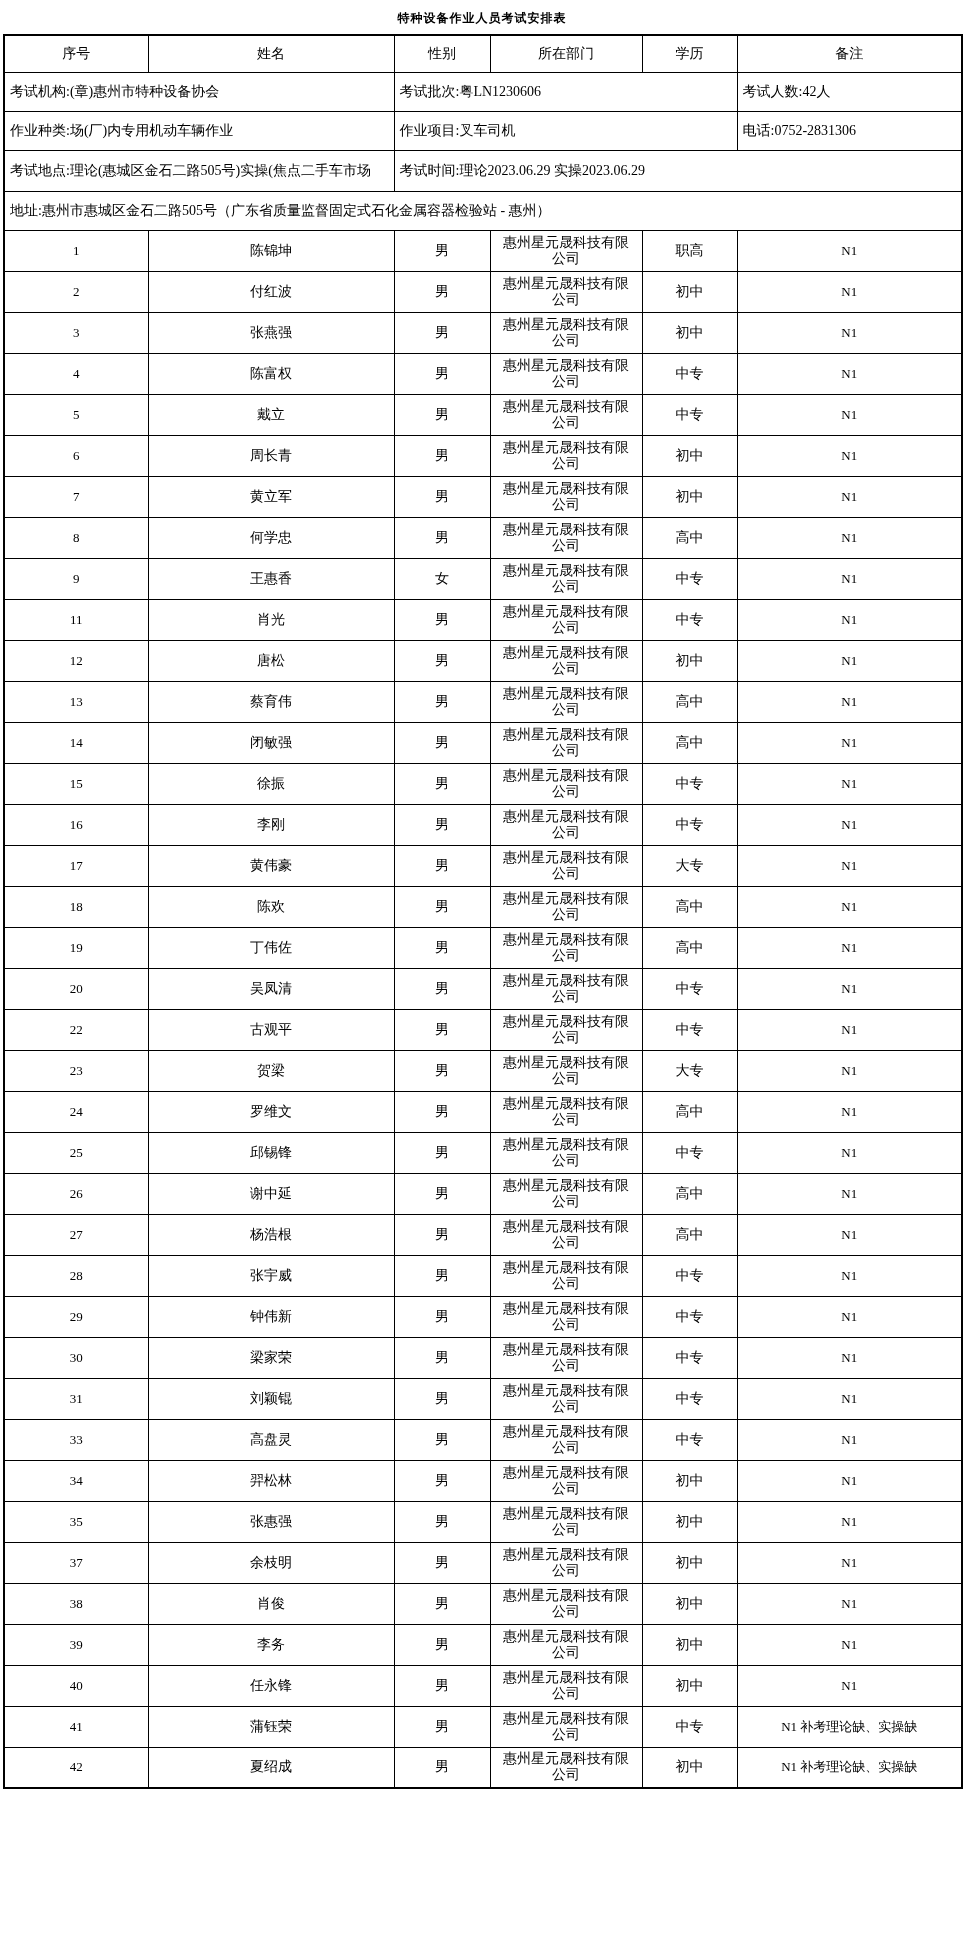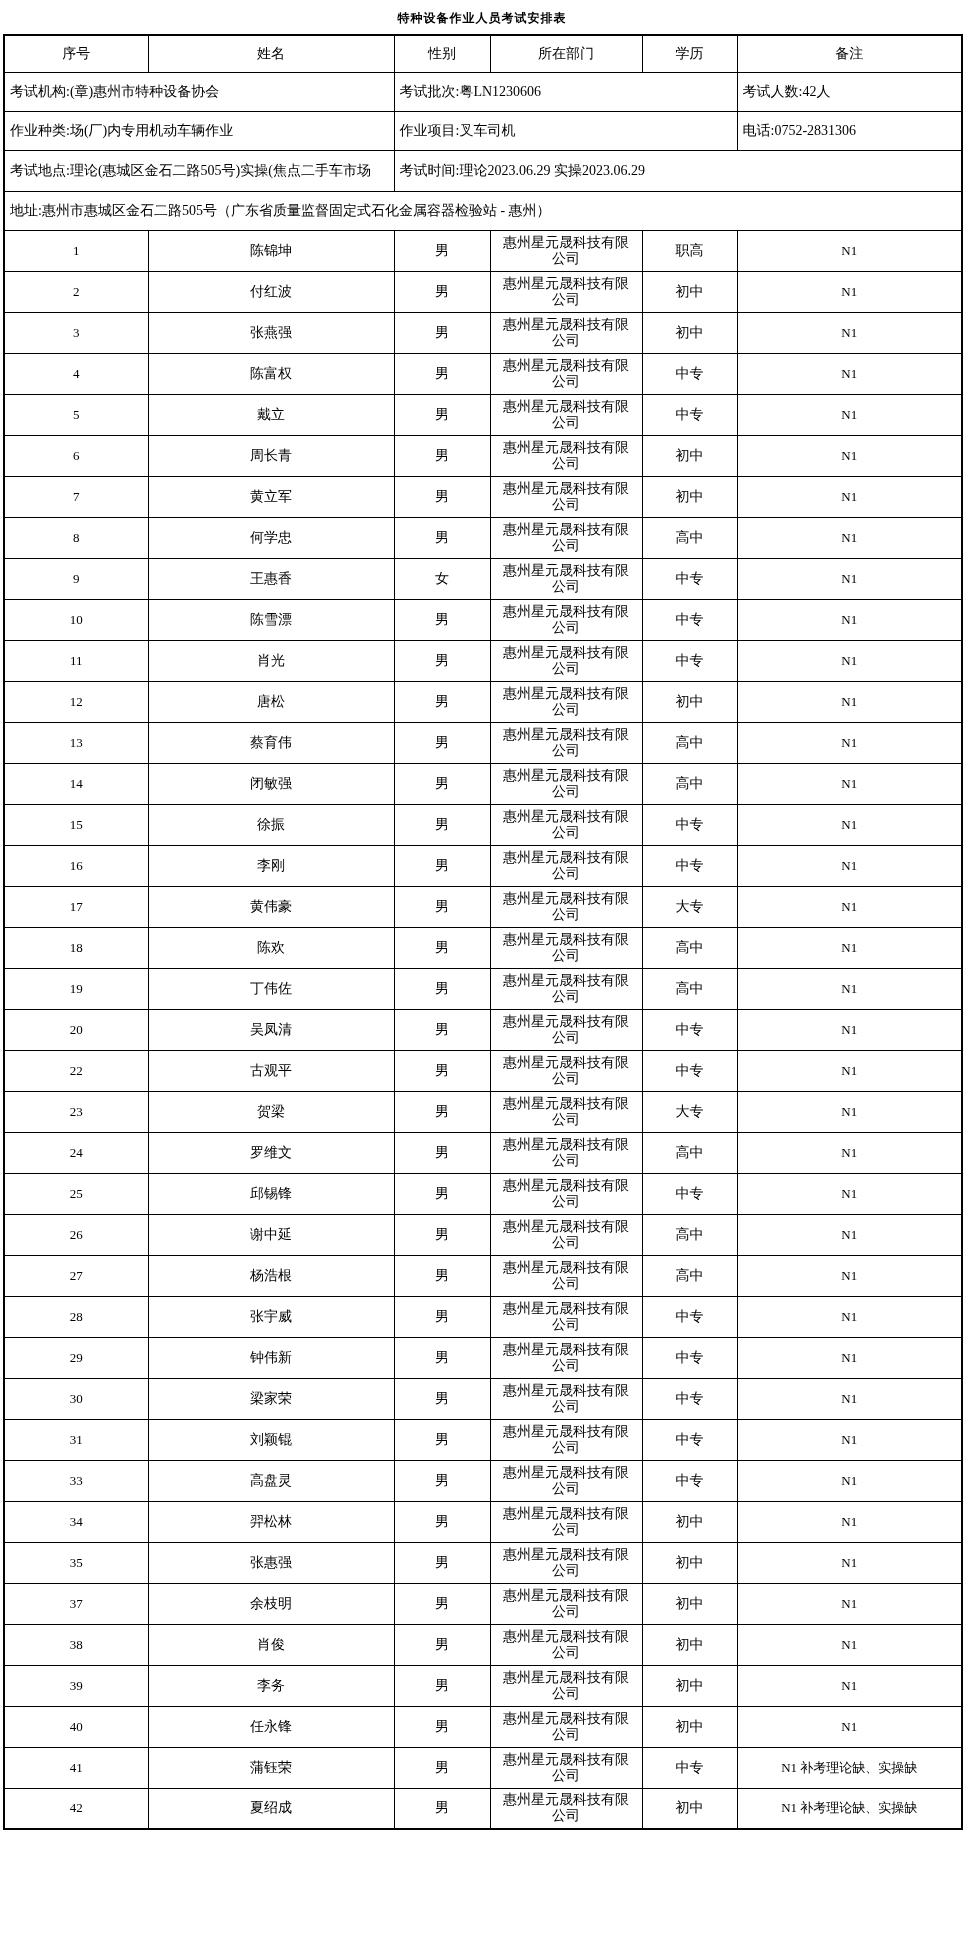--- a/index.html
+++ b/index.html
@@ -182,28 +182,20 @@
         </tr>
         <tr>
           <td class="c-no">9</td>
           <td class="c-name">王惠香</td>
           <td class="c-gender">女</td>
           <td class="c-department">惠州星元晟科技有限公司</td>
           <td class="c-education">中专</td>
           <td class="c-remark">N1</td>
         </tr>
         <tr>
-          <td class="c-no">10</td>
-          <td class="c-name">陈雪漂</td>
-          <td class="c-gender">男</td>
-          <td class="c-department">惠州星元晟科技有限公司</td>
-          <td class="c-education">中专</td>
-          <td class="c-remark">N1</td>
-        </tr>
-        <tr>
           <td class="c-no">11</td>
           <td class="c-name">肖光</td>
           <td class="c-gender">男</td>
           <td class="c-department">惠州星元晟科技有限公司</td>
           <td class="c-education">中专</td>
           <td class="c-remark">N1</td>
         </tr>
         <tr>
           <td class="c-no">12</td>
           <td class="c-name">唐松</td>

